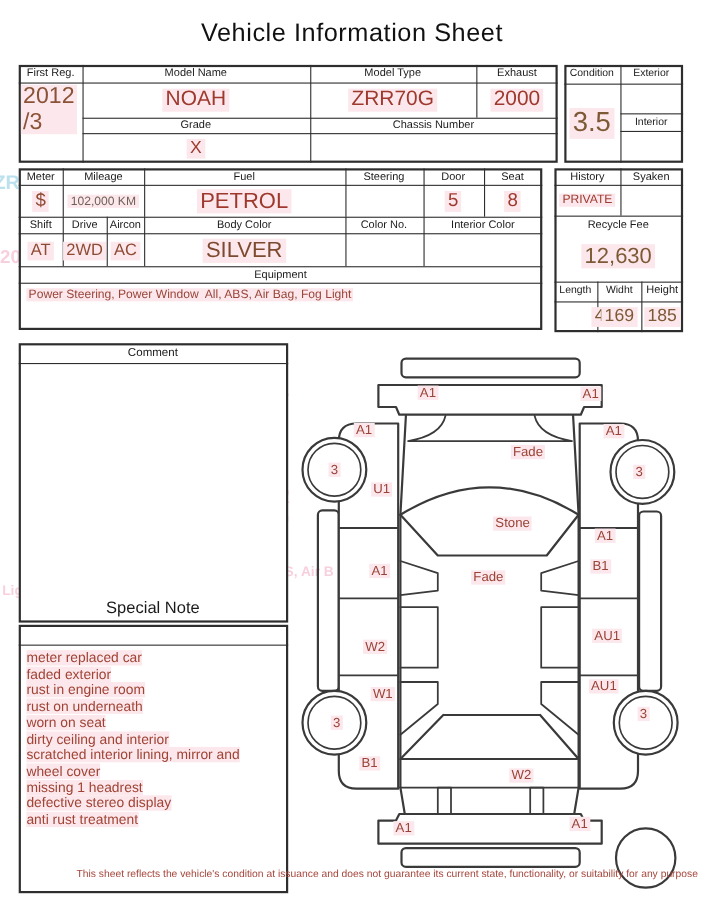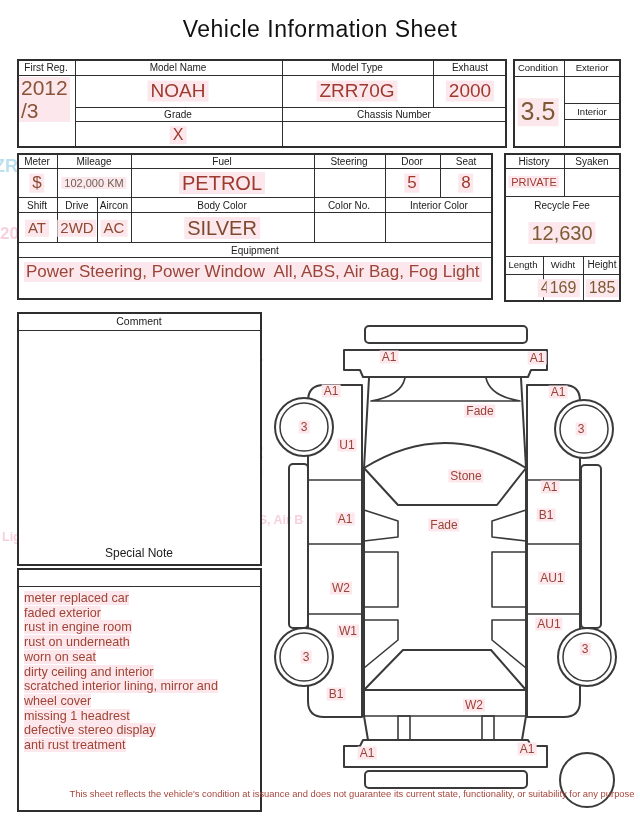--- a/index.html
+++ b/index.html
@@ -11,21 +11,21 @@
   .hdr{position:absolute;transform:translate(-50%,-50%);font-size:10px;color:#1a1a1a;white-space:nowrap;}
   .val{position:absolute;transform:translate(-50%,-50%);color:#9e392e;background:#fce8ec;
        padding:0 3px;white-space:nowrap;line-height:1.1;}
   .brown{color:#7d5a35;}
   .warm{color:#8f4a33;}
   .graybrown{color:#6e6055;}
   .title{position:absolute;left:0;top:16px;width:100%;text-align:center;font-size:23px;
          color:#111;letter-spacing:.5px;}
   .firstreg{position:absolute;left:19px;top:77px;font-size:21px;color:#8a5236;line-height:1.08;
             background:#fce8ec;padding:0 2px;}
-  .equip{position:absolute;left:24px;top:262px;font-size:17px;color:#9a4539;background:#fce8ec;
+  .equip{position:absolute;left:24px;top:262px;font-size:11px;color:#9a4539;background:#fce8ec;
          padding:0 2px;white-space:pre-wrap;}
   .notes{position:absolute;left:24px;top:591px;width:228px;font-size:12.6px;line-height:14.7px;
          color:#a04335;}
   .notes span{background:#fce8ec;}
   .dlabel{position:absolute;transform:translate(-50%,-50%);font-size:12px;color:#9a4337;
           background:#fce8ec;padding:0 2px;line-height:13px;white-space:nowrap;}
   #diagram{position:absolute;left:268px;top:312px;width:370px;height:500px;}
   #diagram svg{position:absolute;left:0;top:0;}
   .ghost{position:absolute;white-space:pre;font-weight:bold;pointer-events:none;}
   .gp{color:#f2a9c4;opacity:.55;}
@@ -155,21 +155,21 @@
   <span class="val brown" style="left:554px;top:288px;font-size:16px">459</span>
   <span class="val brown" style="left:563px;top:288px;font-size:16px">169</span>
   <span class="val brown" style="left:602px;top:288px;font-size:16px">185</span>
 
   <div class="box" style="left:17px;top:312px;width:245px;height:254px"></div>
   <div class="hline" style="left:17px;top:330px;width:245px"></div>
   <span class="hdr" style="left:139px;top:321px;font-size:10.5px">Comment</span>
 
   <div class="box" style="left:17px;top:568px;width:245px;height:244px"></div>
   <div class="hline" style="left:17px;top:586px;width:245px"></div>
-  <span class="hdr" style="left:139px;top:553px;font-size:12px">Special Note</span>
+  <span class="hdr" style="left:139px;top:553px;font-size:15px">Special Note</span>
   <div class="notes">
     <div><span>meter replaced car</span></div>
     <div><span>faded exterior</span></div>
     <div><span>rust in engine room</span></div>
     <div><span>rust on underneath</span></div>
     <div><span>worn on seat</span></div>
     <div><span>dirty ceiling and interior</span></div>
     <div><span>scratched interior lining, mirror and wheel cover</span></div>
     <div><span>missing 1 headrest</span></div>
     <div><span>defective stereo display</span></div>

